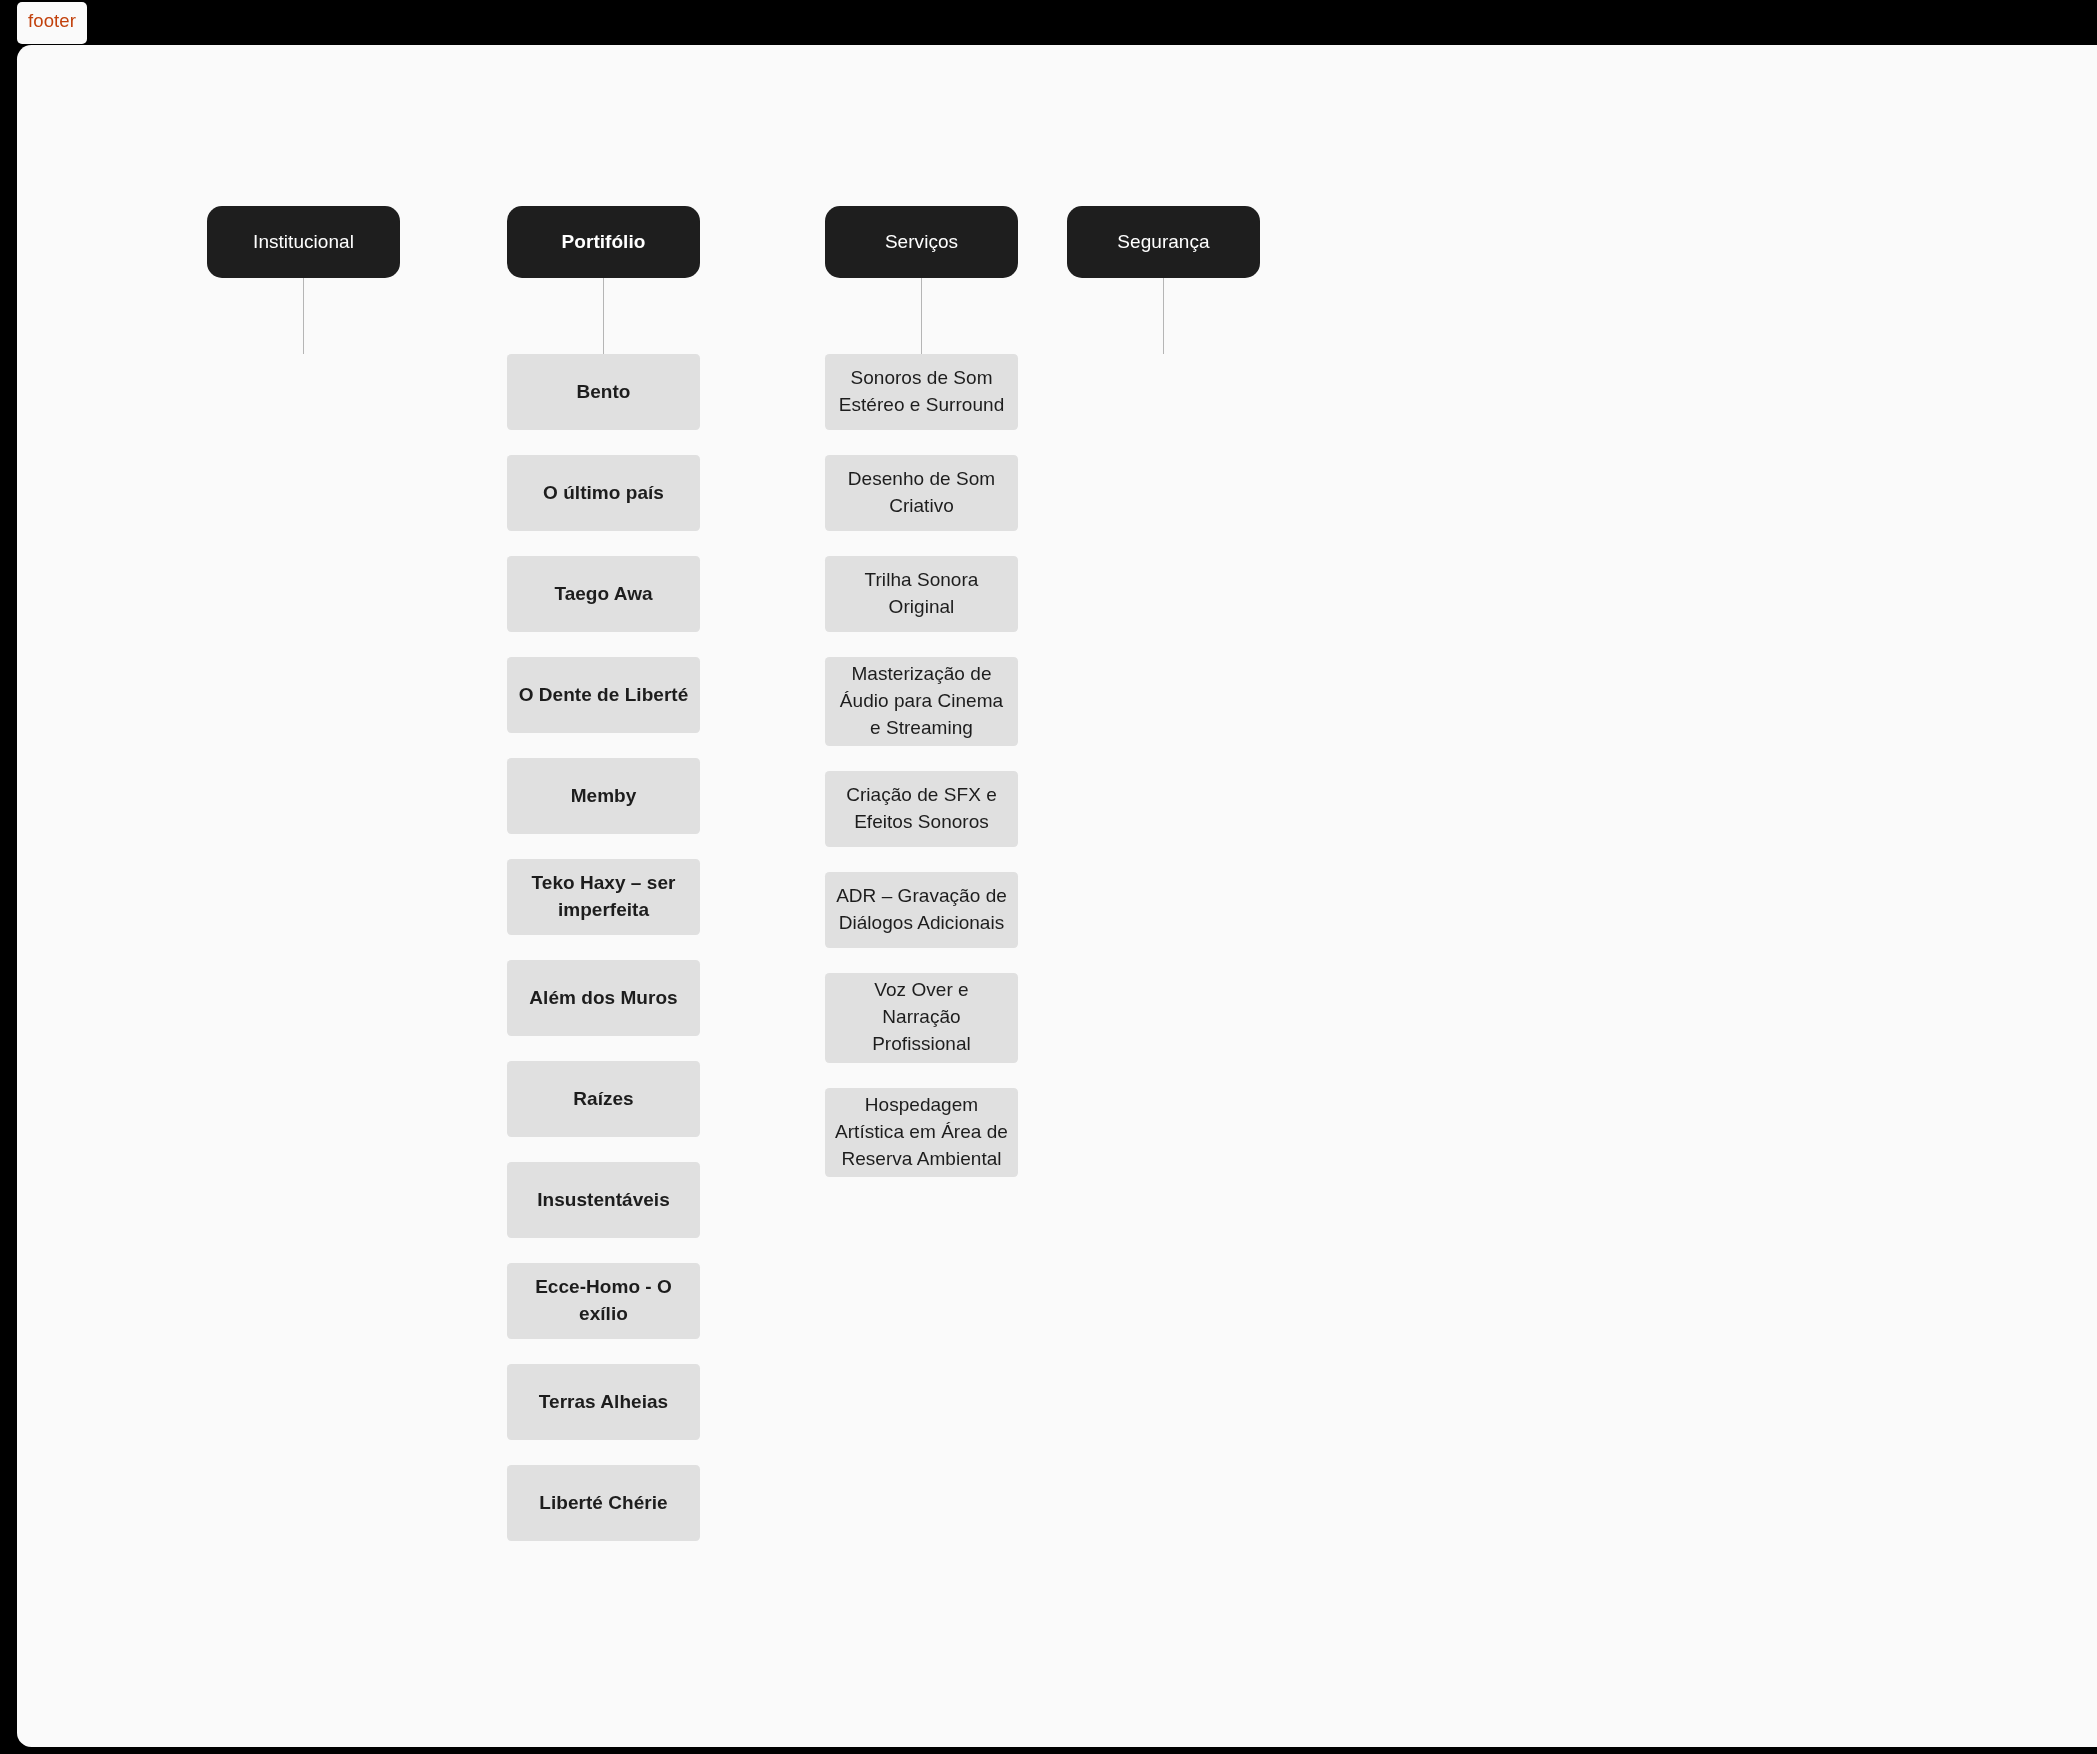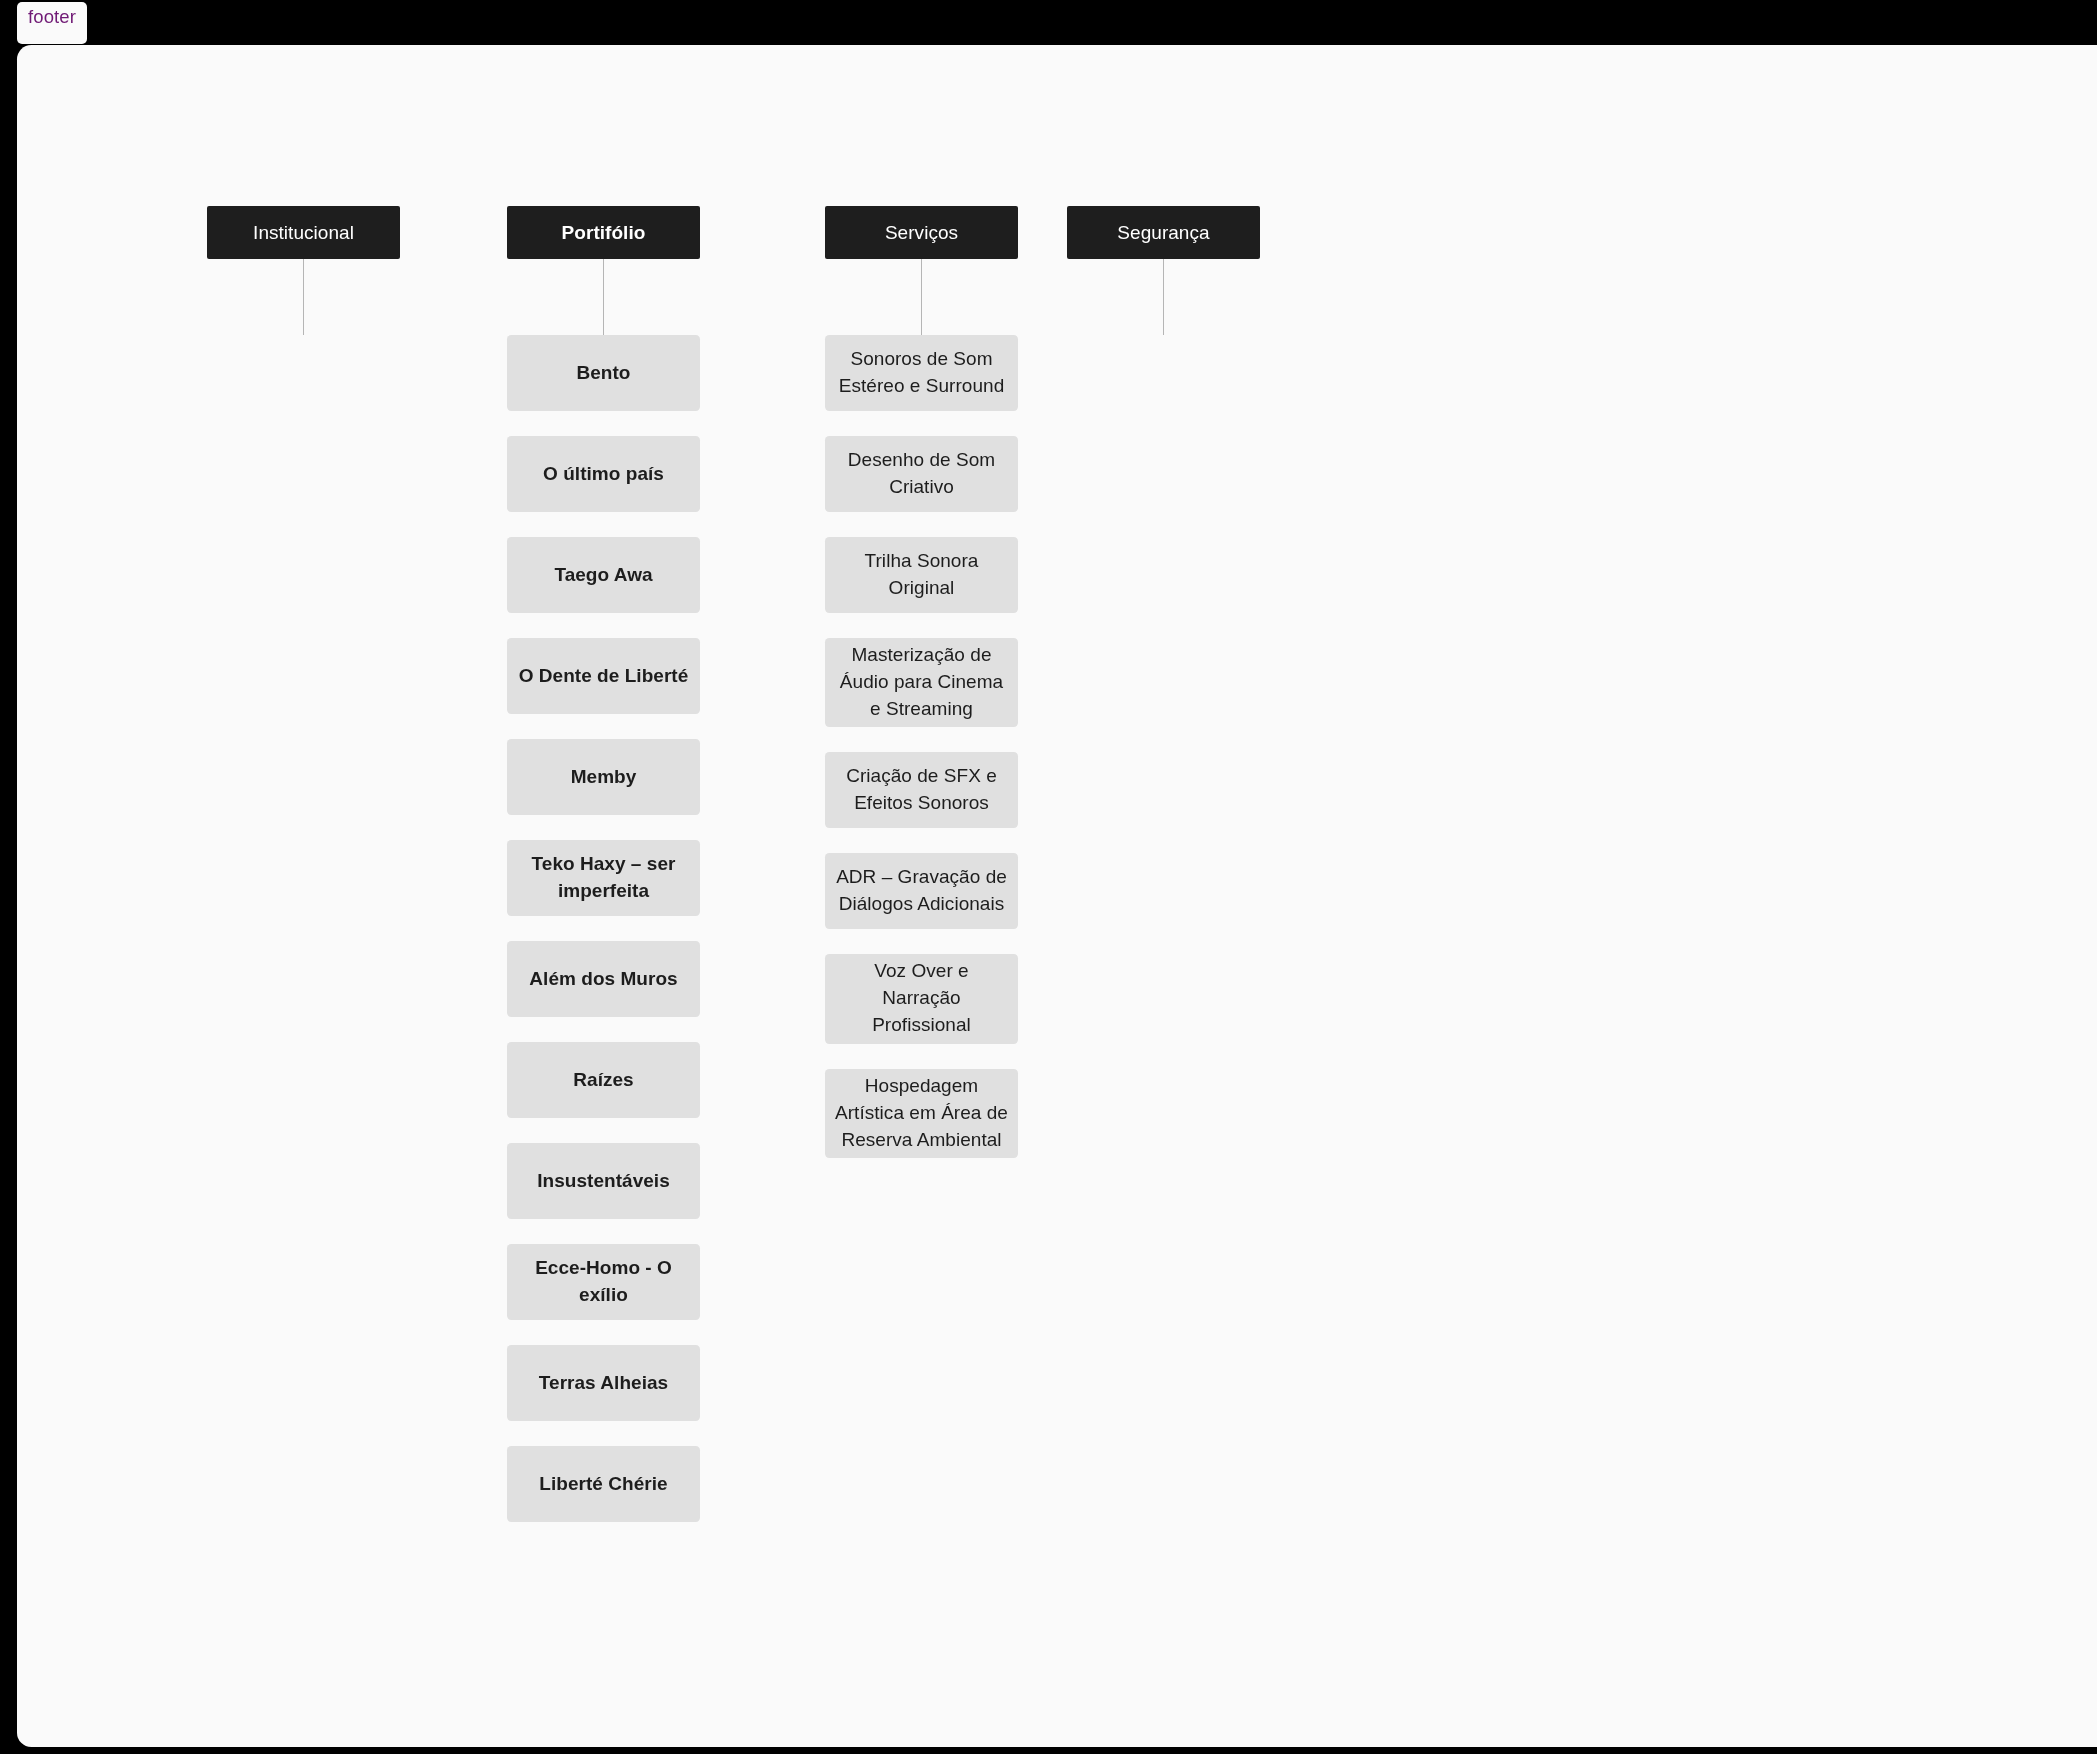--- a/index.html
+++ b/index.html
@@ -27,26 +27,26 @@
   
   #section-tab {
     position: absolute;
     left: 17px;
     top: 2.1px;
     min-width: 44px;
     height: 42px;
     background: #fafafa;
     border-radius: 5px;
     display: flex;
-    align-items: flex-start;
+    align-items: flex-end;
     justify-content: center;
-    padding: 4px 11px;
+    padding: 12px 11px;
     box-sizing: border-box;
     font-size: 18.5px;
-    color: #701a75;
+    color: #c2410c;
     letter-spacing: 0.1px;
     z-index: 5;
   }
 
   
   #canvas {
     position: absolute;
     left: 17px;
     top: 45px;
     width: 2255px;
@@ -71,23 +71,23 @@
     width: 193px;
   }
 
   .col-0 { left: 190px; }   
   .col-1 { left: 490px; font-weight: bold; }
   .col-2 { left: 808px; }
   .col-3 { left: 1050px; }
 
   .node-header {
     width: 193px;
-    height: 53px;
+    height: 72px;
     background: #1e1e1e;
-    border-radius: 2px;
+    border-radius: 15px;
     display: flex;
     align-items: center;
     justify-content: center;
     box-sizing: border-box;
     padding: 0 4px;
   }
   .node-header .label {
     color: #ffffff;
     font-size: 19px;
     line-height: 1.25;

